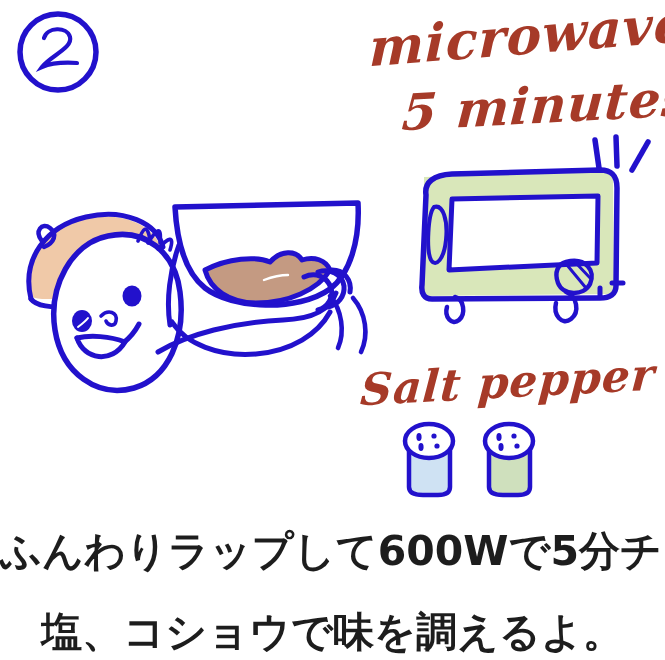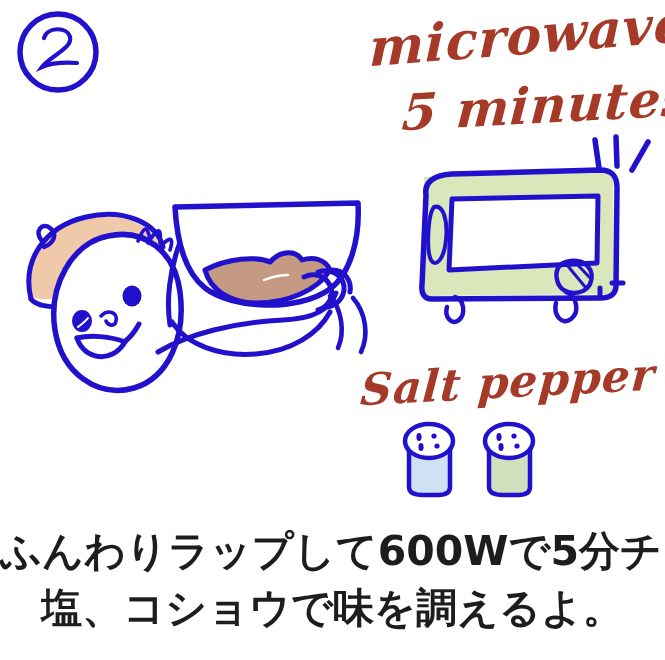--- a/index.html
+++ b/index.html
@@ -67,21 +67,21 @@
     text-align: center;
     color: #1d1d1d;
     font-family: "DejaVu Sans", sans-serif;
     font-weight: bold;
     font-size: 41px;
     letter-spacing: 0px;
     white-space: nowrap;
     user-select: none;
   }
   #caption-1 { top: 524px; }
-  #caption-2 { top: 581px; }
+  #caption-2 { top: 605px; }
 </style>
 </head>
 <body>
 
 <div id="stage">
 
   <svg class="layer" viewBox="0 0 665 660" xmlns="http://www.w3.org/2000/svg">
 
     <g>
       <circle cx="58" cy="52" r="38" fill="none" stroke="#2211cc" stroke-width="5.5"></circle>

